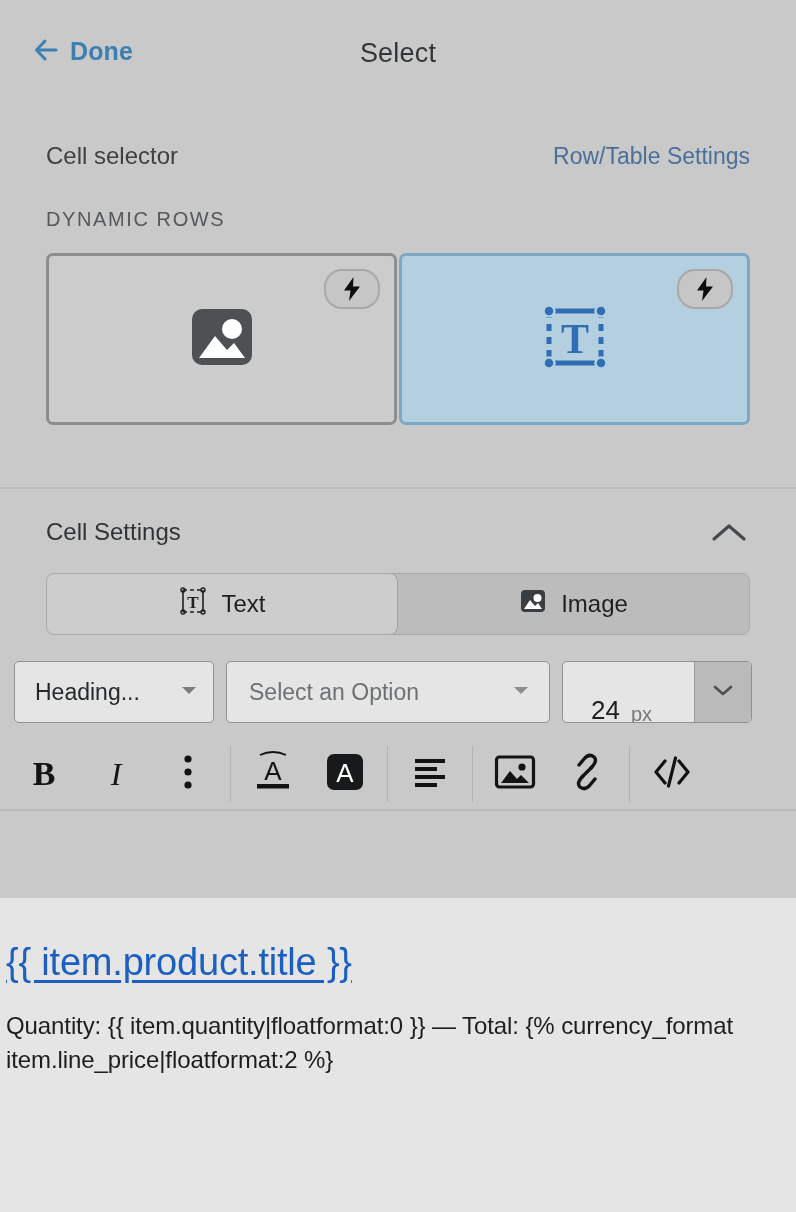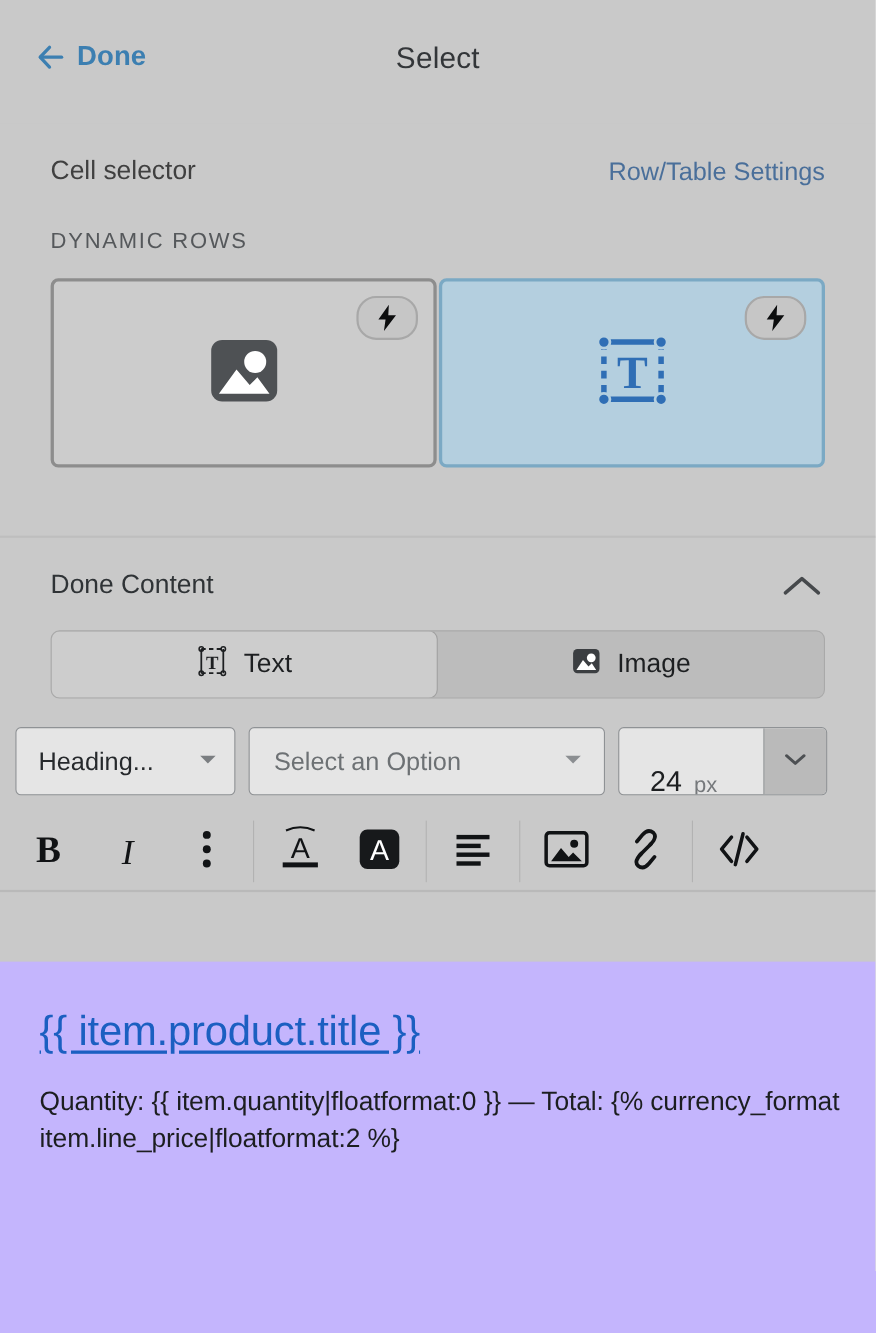--- a/index.html
+++ b/index.html
@@ -28,21 +28,21 @@
     height: 112px;
     flex: 0 0 112px;
     position: relative;
     background: #c9c9c9;
   }
   .done-btn {
     position: absolute;
     left: 33px;
     top: 37px;
     display: flex;
-    align-items: center;
+    align-items: flex-start;
     gap: 11px;
     cursor: pointer;
   }
   .back-arrow {
     display: block;
     width: 26px;
     height: 26px;
   }
   .done-label {
     font-size: 25px;
@@ -325,23 +325,24 @@
   .tb-text.italic { font-style: italic; font-family: "Liberation Serif", serif; font-size: 32px;}
 
   .section-divider-bottom {
     height: 2px;
     background: #b9b9b9;
   }
 
   
   .editor {
     flex: 1 1 auto;
-    background: #c4b5fd;
-    padding: 42px 18px 0 36px;
-    box-sizing: border-box;
+    background: #e5e5e5;
+    padding: 42px 18px 0 6px;
+    box-sizing: border-box;
+    margin-top: 24px;
   }
   .editor-h {
     font-size: 38px;
     color: #1b5fc1;
     text-decoration: underline;
     text-underline-offset: 5px;
     margin: 0 0 24px 0;
     font-weight: normal;
     line-height: 1.18;
     letter-spacing: -.2px;
@@ -416,21 +417,21 @@
             <path d="M10.5 0 L1 13.5 L7.5 13.5 L6 24 L17 9.5 L10 9.5 Z" fill="#0c0d0e"></path>
           </svg>
         </span>
       </div>
 
     </div>
   </div>
 
   <div class="section-cellcontent">
     <div class="cc-head">
-      <div class="cc-title">Done Content</div>
+      <div class="cc-title">Cell Settings</div>
       <div class="cc-collapse">
         <svg width="36" height="22" viewBox="0 0 36 22">
           <path d="M3 18 L18 5 L33 18" fill="none" stroke="#46494c" stroke-width="3.2" stroke-linecap="round" stroke-linejoin="round"></path>
         </svg>
       </div>
     </div>
 
     <div class="segmented">
       <div class="seg selected">
         <span>

